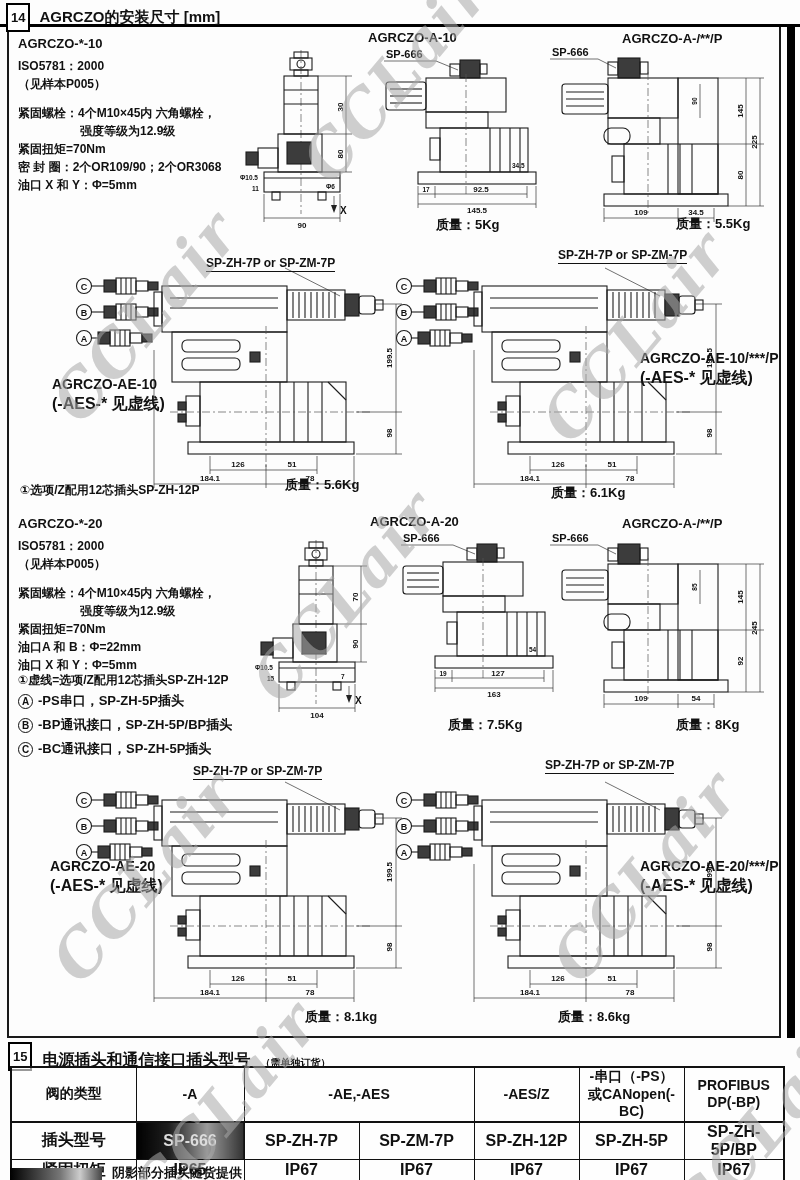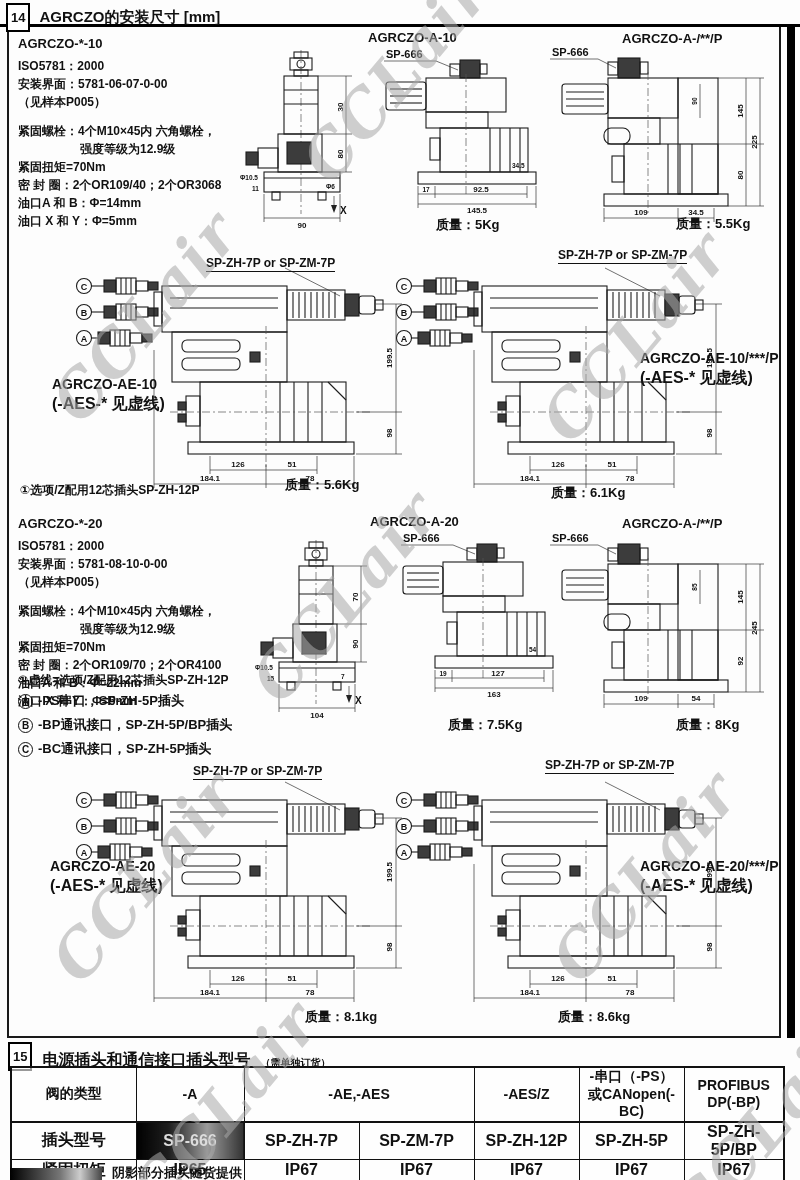--- a/index.html
+++ b/index.html
@@ -67,28 +67,26 @@
 <div class="abs wm" style="left:510px;top:300px">CCLair</div>
 <div class="abs wm" style="left:220px;top:560px">CCLair</div>
 <div class="abs wm" style="left:20px;top:840px">CCLair</div>
 <div class="abs wm" style="left:520px;top:840px">CCLair</div>
 <div class="abs wm" style="left:100px;top:1070px">CCLair</div>
 <div class="abs wm" style="left:640px;top:1090px">CCLair</div>
 
 <div class="abs spec" style="left:18px;top:34px">
   <div class="model">AGRCZO-*-10</div>
   <div>ISO5781：2000</div>
-  <div>安装界面：5781-06-07-0-00</div>
   <div>（见样本P005）</div>
   <div class="gap"></div>
   <div>紧固螺栓：4个M10×45内 六角螺栓，</div>
   <div class="indent">强度等级为12.9级</div>
   <div>紧固扭矩=70Nm</div>
-  <div>密 封 圈：2个OR109/40；2个OR3068</div>
-  <div>油口A 和 B：Φ=14mm</div>
+  <div>密 封 圈：2个OR109/90；2个OR3068</div>
   <div>油口 X 和 Y：Φ=5mm</div>
 </div>
 
 <div class="abs dtitle" style="left:368px;top:30px">AGRCZO-A-10</div>
 <div class="abs" style="left:240px;top:50px">
 <svg width="130" height="180" viewBox="0 0 130 180">
   <g>
     <line class="cl" x1="61" y1="0" x2="61" y2="164"></line>
     <rect x="54" y="2" width="14" height="6"></rect>
     <rect x="50" y="8" width="22" height="12"></rect>
@@ -423,27 +421,25 @@
   <text class="dt" x="240" y="213" text-anchor="middle">78</text>
 </svg>
 </div>
 <div class="abs model-label" style="left:640px;top:350px">AGRCZO-AE-10/***/P</div>
 <div class="abs model-note" style="left:640px;top:368px">(-AES-* 见虚线)</div>
 <div class="abs wt" style="left:551px;top:484px">质量：6.1Kg</div>
 
 <div class="abs spec" style="left:18px;top:514px">
   <div class="model">AGRCZO-*-20</div>
   <div>ISO5781：2000</div>
-  <div>安装界面：5781-08-10-0-00</div>
   <div>（见样本P005）</div>
   <div class="gap"></div>
   <div>紧固螺栓：4个M10×45内 六角螺栓，</div>
   <div class="indent">强度等级为12.9级</div>
   <div>紧固扭矩=70Nm</div>
-  <div>密 封 圈：2个OR109/70；2个OR4100</div>
   <div>油口A 和 B：Φ=22mm</div>
   <div>油口 X 和 Y：Φ=5mm</div>
 </div>
 
 <div class="abs dtitle" style="left:370px;top:514px">AGRCZO-A-20</div>
 <div class="abs" style="left:255px;top:540px">
 <svg width="130" height="180" viewBox="0 0 130 180">
   <g>
     <line class="cl" x1="61" y1="0" x2="61" y2="164"></line>
     <rect x="54" y="2" width="14" height="6"></rect>

